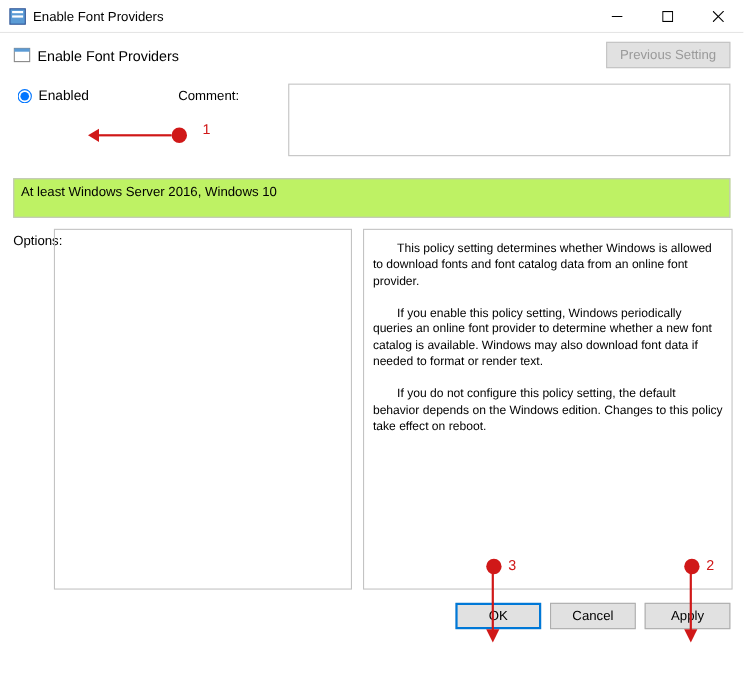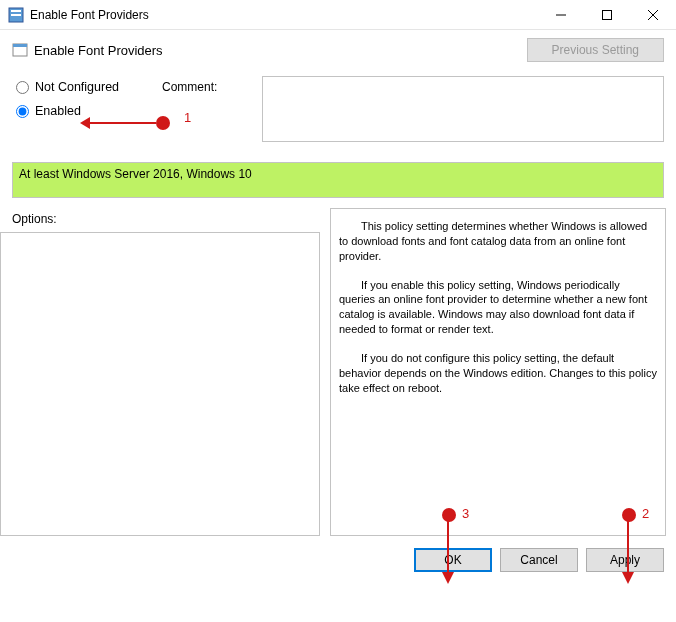--- a/index.html
+++ b/index.html
@@ -41,21 +41,21 @@
 }
 .subheader-icon {
   width: 16px; height: 16px;
   margin-right: 6px;
 }
 .subheader-title { flex: 1; font-size: 13px; }
 .nav-btn {
   background: #e1e1e1;
   border: 1px solid #c3c3c3;
   color: #9a9a9a;
-  padding: 4px 24px;
+  padding: 4px 12px;
   font-size: 12px;
   margin-left: 6px;
   min-width: 96px;
   height: 24px;
 }
 
 .upper {
   display: flex;
   padding: 0 12px 4px 12px;
 }
@@ -99,21 +99,21 @@
   resize: none;
   font-family: inherit;
 }
 
 .panes {
   display: flex;
   padding: 0 10px;
   gap: 10px;
   height: 328px;
 }
-.pane-wrap { flex: 1; display: flex; flex-direction: column; }
+.pane-wrap { flex: 1; display: flex; flex-direction: row; }
 .pane-wrap.left { flex: 0 0 310px; }
 .pane-label { padding: 4px 2px 6px 2px; }
 .pane {
   flex: 1;
   border: 1px solid #c3c3c3;
   overflow-y: scroll;
   padding: 10px 8px;
   font-size: 11px;
   line-height: 1.35;
 }
@@ -184,24 +184,20 @@
         <rect x="1" y="2" width="14" height="3" fill="#5b9bd5"></rect>
       </svg>
   </span>
   <span class="subheader-title">Enable Font Providers</span>
   <button class="nav-btn" disabled="">Previous Setting</button>
 </div>
 
 <div class="upper">
   <div class="radio-col">
     <label class="radio-row">
-      <input type="radio" name="state" style="">
-      <span>Not Configured</span>
-    </label>
-    <label class="radio-row">
       <input type="radio" name="state" checked="" style="">
       <span>Enabled</span>
     </label>
   </div>
   <div class="label-col">
     <div class="lbl">Comment:</div>
   </div>
   <div class="field-col">
     <textarea class="comment-box" style=""></textarea>
   </div>

